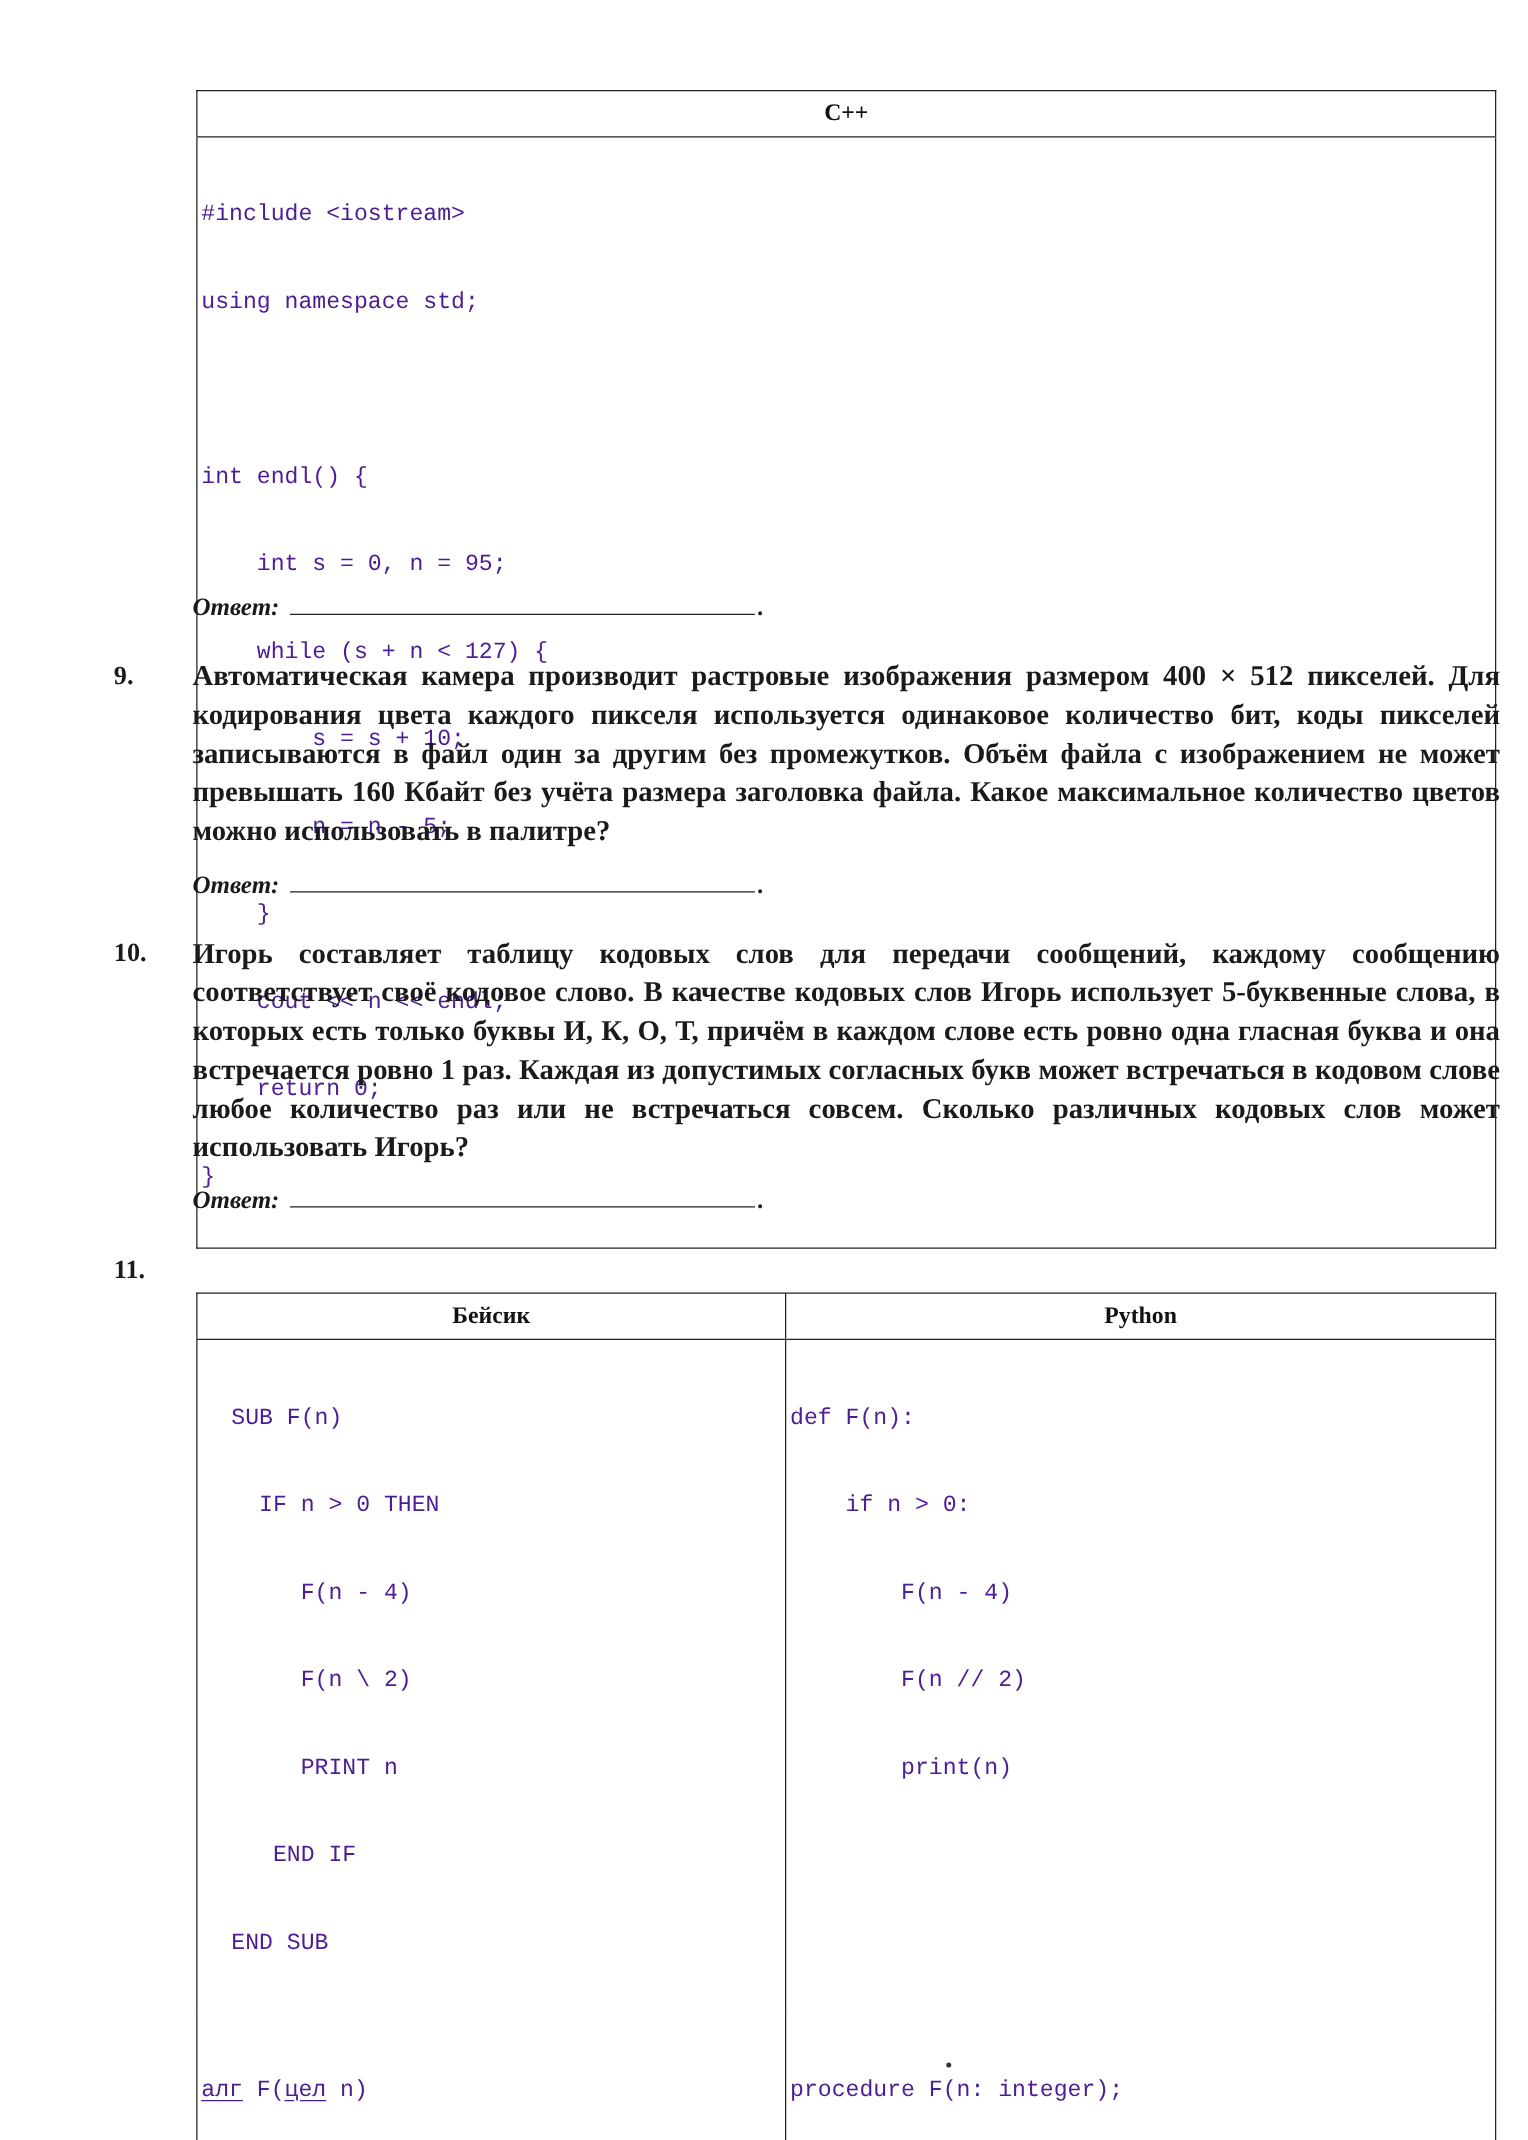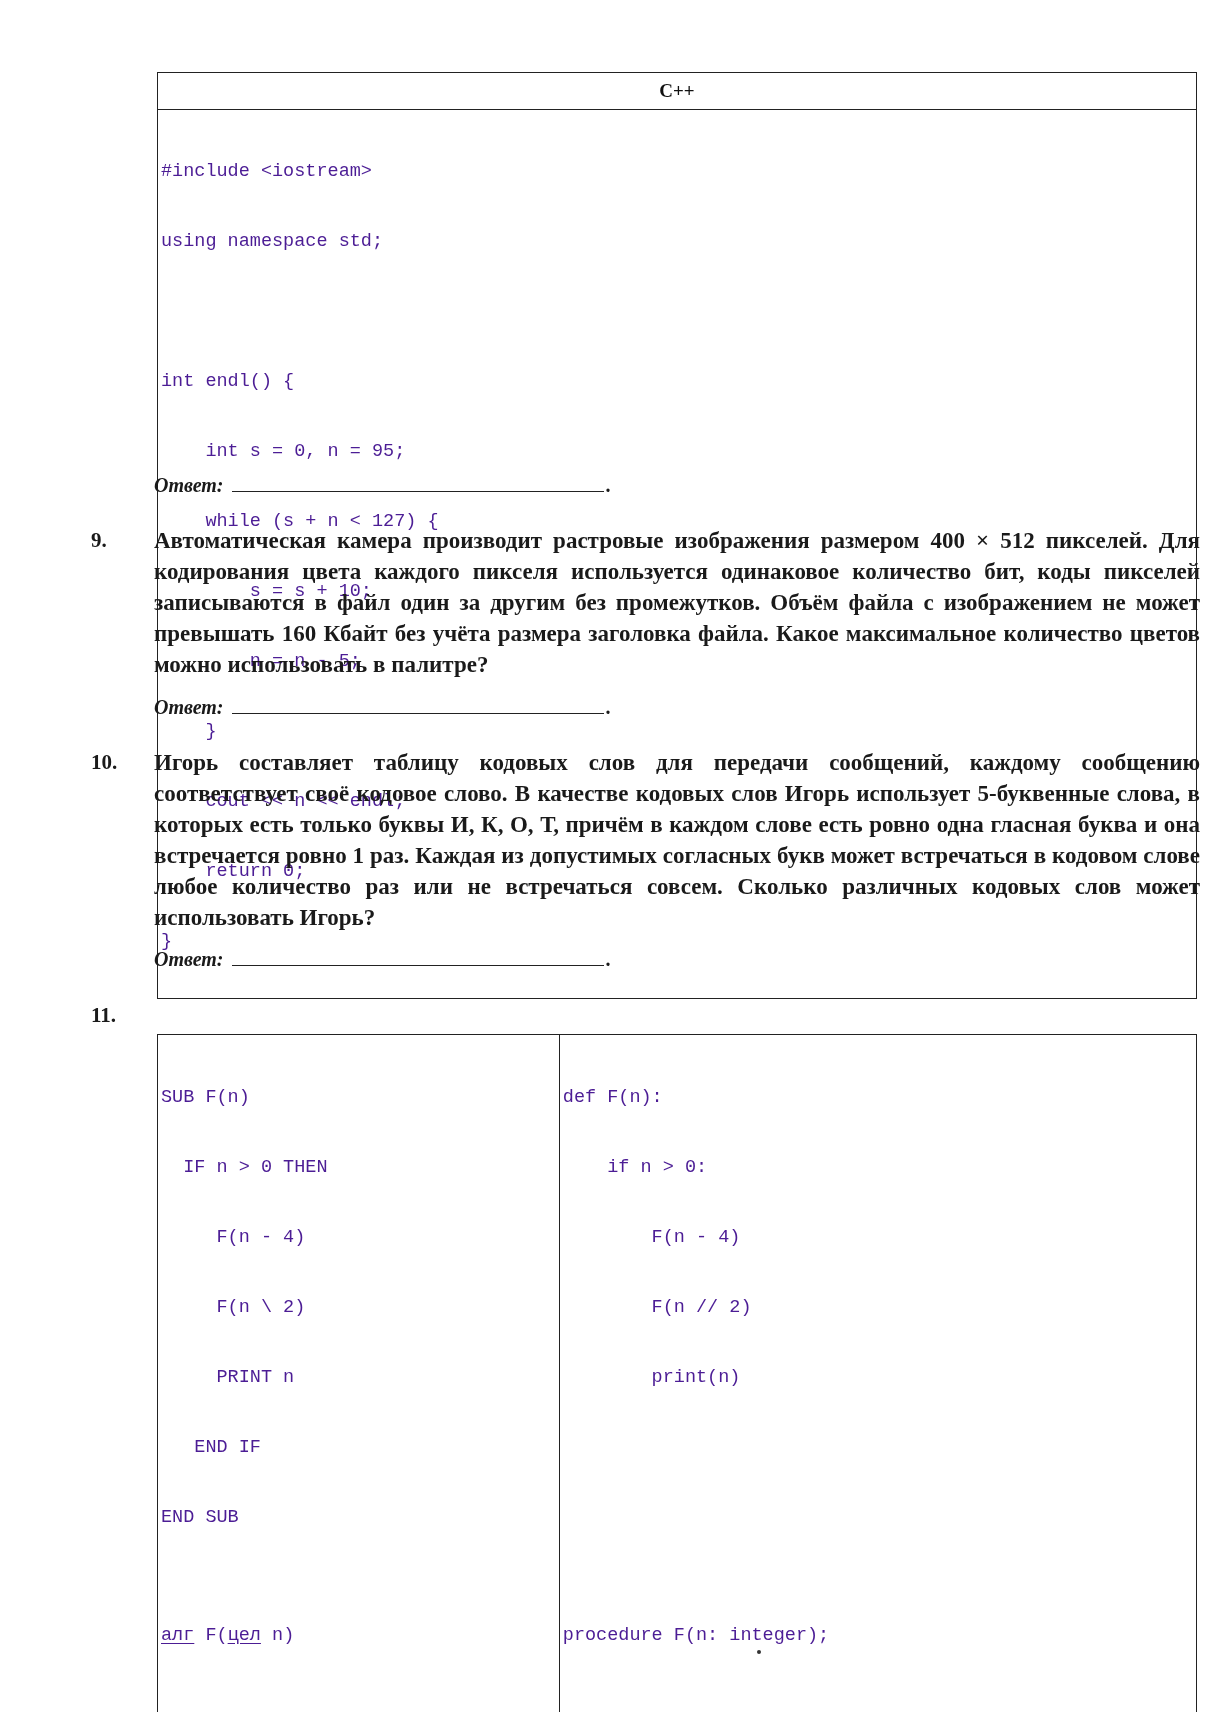--- a/index.html
+++ b/index.html
@@ -104,23 +104,27 @@
   <div class="task-num" style="top:750px;">10.</div>
   <div class="task-text" style="top:747px;">Игорь составляет таблицу кодовых слов для передачи сообщений, каждому сообщению соответствует своё кодовое слово. В качестве кодовых слов Игорь использует 5-буквенные слова, в которых есть только буквы И, К, О, Т, причём в каждом слове есть ровно одна гласная буква и она встречается ровно 1 раз. Каждая из допустимых согласных букв может встречаться в кодовом слове любое количество раз или не встречаться совсем. Сколько различных кодовых слов может использовать Игорь?</div>
   <div class="answer" style="top:947px;">
     <span>Ответ:</span><span class="line"></span><span class="dot">.</span>
   </div>
 
   <div class="task-num" style="top:1003px;">11.</div>
 
   <table class="code-table" style="left:157px; top:1034px; width:1040px; height:568px;">
     <tbody>
+        <tr style="height:36px;">
+      <th style="width:470px;">Бейсик</th>
+      <th class="vsep">Python</th>
+    </tr>
     <tr style="height:218px;">
       <td>
-        <div class="code" style="padding-top:7px;">
+        <div class="code" style="padding-top:7px;margin-left:24px;">
           <span class="ln">SUB F(n)</span>
           <span class="ln">  IF n &gt; 0 THEN</span>
           <span class="ln">     F(n - 4)</span>
           <span class="ln">     F(n \ 2)</span>
           <span class="ln">     PRINT n</span>
           <span class="ln">   END IF</span>
           <span class="ln">END SUB</span>
         </div>
       </td>
       <td class="vsep">

